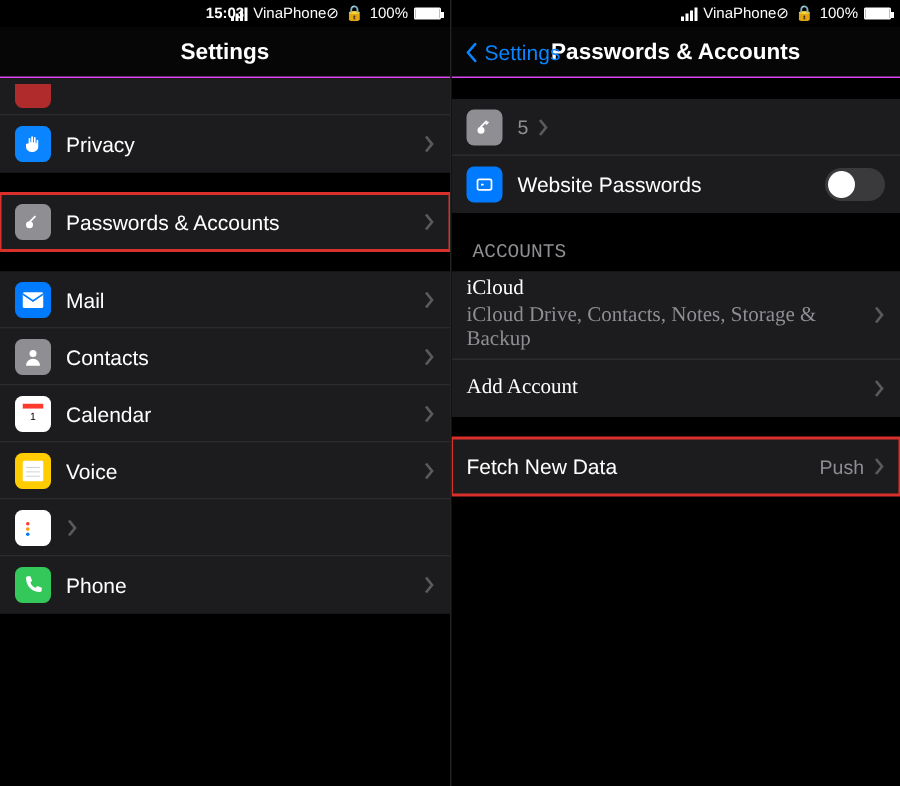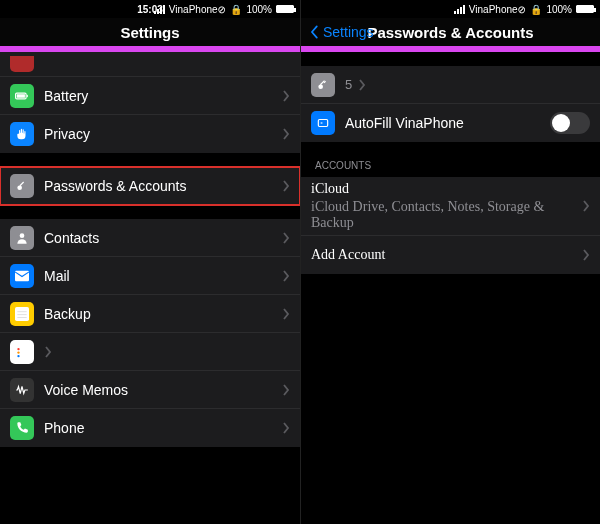--- a/index.html
+++ b/index.html
@@ -45,39 +45,39 @@
   
   .navhead {
     height: 34px;
     display: flex;
     align-items: center;
     justify-content: center;
     position: relative;
     color: #fff;
     font-size: 15px;
     font-weight: 600;
-    border-bottom: 6px solid #d946ef;
+    border-bottom: 1px solid #d946ef;
     background: rgba(20,20,20,0.3);
   }
   .back {
     position: absolute;
     left: 6px;
     display: flex;
     align-items: center;
     color: #0a84ff;
     font-size: 14px;
     font-weight: 400;
   }
   .back svg { width:14px; height:14px; margin-right:2px; }
 
   
   .scroller { height: calc(524px - 18px - 34px); overflow: hidden; }
   .group { margin-top: 14px; background:#1c1c1e; border-radius:0; }
   .group.first-left { margin-top: 0; }
-  .group-label { color:#8e8e93; font-size:10px; text-transform:uppercase; padding: 18px 14px 6px; }
+  .group-label { color:#8e8e93; font-size:13px; text-transform:uppercase; padding: 18px 14px 6px; font-family: Liberation Mono, monospace; }
   .group.no-top { margin-top: 0; font-family: Liberation Serif, serif; }
 
   .row {
     display:flex;
     align-items:center;
     min-height: 38px;
     padding: 4px 10px;
     color:#fff;
     font-size: 14px;
     border-bottom: 1px solid #2c2c2e;
@@ -142,35 +142,20 @@
   <div class="navhead">
     <span>Settings</span>
   </div>
 
   <div class="scroller">
     <div class="group first-left">
       <div class="row partial">
         <span class="icon bg-red"></span>
       </div>
       <div class="row">
-          <span class="icon bg-green">
-            <svg width="14" height="10" viewBox="0 0 24 14" fill="#fff">
-              <rect x="1" y="2" width="18" height="10" rx="2" fill="none" stroke="#fff" stroke-width="2"></rect>
-              <rect x="20" y="5" width="2" height="4"></rect>
-              <rect x="3" y="4" width="14" height="6"></rect>
-            </svg>
-          </span>
-          <span class="label">Battery</span>
-          <span class="chev">
-            <svg viewBox="0 0 8 12">
-              <path d="M2 1 L6 6 L2 11" stroke="#5a5a5e" stroke-width="1.8" fill="none"></path>
-            </svg>
-          </span>
-        </div>
-      <div class="row">
           <span class="icon bg-hand">
             <svg width="14" height="14" viewBox="0 0 24 24" fill="#fff">
               <path d="M7 11V6a1 1 0 012 0v4h1V4a1 1 0 012 0v6h1V5a1 1 0 012 0v6h1V8a1 1 0 012 0v7a6 6 0 01-6 6h-2a6 6 0 01-6-6v-3l3-1z"></path>
             </svg>
           </span>
           <span class="label">Privacy</span>
           <span class="chev">
             <svg viewBox="0 0 8 12">
               <path d="M2 1 L6 6 L2 11" stroke="#5a5a5e" stroke-width="1.8" fill="none"></path>
             </svg>
@@ -188,57 +173,72 @@
           <span class="label">Passwords &amp; Accounts</span>
           <span class="chev">
             <svg viewBox="0 0 8 12">
               <path d="M2 1 L6 6 L2 11" stroke="#5a5a5e" stroke-width="1.8" fill="none"></path>
             </svg>
           </span>
         </div>
       </div>
     <div class="group">
       <div class="row">
-          <span class="icon bg-gray">
-            <svg width="14" height="14" viewBox="0 0 24 24" fill="#fff">
-              <circle cx="12" cy="8" r="4"></circle>
-              <path d="M4 22a8 8 0 0116 0z"></path>
-            </svg>
-          </span>
-          <span class="label">Contacts</span>
-          <span class="chev">
-            <svg viewBox="0 0 8 12">
-              <path d="M2 1 L6 6 L2 11" stroke="#5a5a5e" stroke-width="1.8" fill="none"></path>
-            </svg>
-          </span>
-        </div>
-        <div class="row">
           <span class="icon bg-blue">
             <svg width="14" height="12" viewBox="0 0 24 18" fill="#fff">
               <rect width="24" height="18" rx="2"></rect>
               <path d="M0 2l12 8 12-8" stroke="#007aff" stroke-width="2" fill="none"></path>
             </svg>
           </span>
           <span class="label">Mail</span>
           <span class="chev">
             <svg viewBox="0 0 8 12">
               <path d="M2 1 L6 6 L2 11" stroke="#5a5a5e" stroke-width="1.8" fill="none"></path>
             </svg>
           </span>
         </div>
+        <div class="row">
+          <span class="icon bg-gray">
+            <svg width="14" height="14" viewBox="0 0 24 24" fill="#fff">
+              <circle cx="12" cy="8" r="4"></circle>
+              <path d="M4 22a8 8 0 0116 0z"></path>
+            </svg>
+          </span>
+          <span class="label">Contacts</span>
+          <span class="chev">
+            <svg viewBox="0 0 8 12">
+              <path d="M2 1 L6 6 L2 11" stroke="#5a5a5e" stroke-width="1.8" fill="none"></path>
+            </svg>
+          </span>
+        </div>
+        <div class="row">
+          <span class="icon bg-white">
+            <svg width="14" height="14" viewBox="0 0 24 24">
+              <rect width="24" height="6" fill="#ff3b30"></rect>
+              <rect y="6" width="24" height="18" fill="#fff"></rect>
+              <text x="12" y="19" font-size="12" text-anchor="middle" fill="#000">1</text>
+            </svg>
+          </span>
+          <span class="label">Calendar</span>
+          <span class="chev">
+            <svg viewBox="0 0 8 12">
+              <path d="M2 1 L6 6 L2 11" stroke="#5a5a5e" stroke-width="1.8" fill="none"></path>
+            </svg>
+          </span>
+        </div>
       <div class="row">
           <span class="icon bg-yellow">
             <svg width="14" height="14" viewBox="0 0 24 24" fill="#fff">
               <rect width="24" height="24" rx="3" fill="#fff"></rect>
               <line x1="4" y1="8" x2="20" y2="8" stroke="#ccc"></line>
               <line x1="4" y1="13" x2="20" y2="13" stroke="#ccc"></line>
               <line x1="4" y1="18" x2="20" y2="18" stroke="#ccc"></line>
             </svg>
           </span>
-          <span class="label">Backup</span>
+          <span class="label">Voice</span>
           <span class="chev">
             <svg viewBox="0 0 8 12">
               <path d="M2 1 L6 6 L2 11" stroke="#5a5a5e" stroke-width="1.8" fill="none"></path>
             </svg>
           </span>
         </div>
         <div class="row">
           <span class="icon bg-white">
             <svg width="14" height="14" viewBox="0 0 24 24">
               <rect width="24" height="24" fill="#fff" rx="3"></rect>
@@ -246,33 +246,20 @@
               <circle cx="6" cy="13" r="2" fill="#ff9500"></circle>
               <circle cx="6" cy="19" r="2" fill="#007aff"></circle>
             </svg>
           </span>
           <span class="chev">
             <svg viewBox="0 0 8 12">
               <path d="M2 1 L6 6 L2 11" stroke="#5a5a5e" stroke-width="1.8" fill="none"></path>
             </svg>
           </span>
         </div>
-        <div class="row">
-          <span class="icon bg-dark">
-            <svg width="14" height="12" viewBox="0 0 24 16" stroke="#fff" stroke-width="2" fill="none">
-              <path d="M2 8h2l2-6 3 12 3-12 3 12 2-6h5"></path>
-            </svg>
-          </span>
-          <span class="label">Voice Memos</span>
-          <span class="chev">
-            <svg viewBox="0 0 8 12">
-              <path d="M2 1 L6 6 L2 11" stroke="#5a5a5e" stroke-width="1.8" fill="none"></path>
-            </svg>
-          </span>
-        </div>
       <div class="row">
           <span class="icon bg-green">
             <svg width="14" height="14" viewBox="0 0 24 24" fill="#fff">
               <path d="M6 2c-1 0-2 1-2 2 0 9 7 16 16 16 1 0 2-1 2-2v-3l-5-2-2 2c-3-1-5-3-6-6l2-2-2-5H6z"></path>
             </svg>
           </span>
           <span class="label">Phone</span>
           <span class="chev">
             <svg viewBox="0 0 8 12">
               <path d="M2 1 L6 6 L2 11" stroke="#5a5a5e" stroke-width="1.8" fill="none"></path>
@@ -331,21 +318,21 @@
             </svg>
           </span>
       </div>
       <div class="row">
         <span class="icon bg-blue">
           <svg width="14" height="14" viewBox="0 0 24 24" fill="none" stroke="#fff" stroke-width="2">
               <rect x="4" y="6" width="16" height="12" rx="2"></rect>
               <path d="M8 12h3"></path>
             </svg>
         </span>
-        <span class="label">AutoFill VinaPhone</span>
+        <span class="label">Website Passwords</span>
         <span class="toggle">
             <span></span>
           </span>
       </div>
     </div>
 
     <div class="group-label">ACCOUNTS</div>
     <div class="group no-top">
       <div class="row tall">
         <div class="label">
@@ -361,14 +348,25 @@
       <div class="row">
         <span class="label">Add Account</span>
         <span class="chev">
             <svg viewBox="0 0 8 12">
               <path d="M2 1 L6 6 L2 11" stroke="#5a5a5e" stroke-width="1.8" fill="none"></path>
             </svg>
           </span>
       </div>
     </div>
 
+    <div class="group">
+      <div class="row hl">
+        <span class="label">Fetch New Data</span>
+        <span class="detail">Push</span>
+        <span class="chev">
+            <svg viewBox="0 0 8 12">
+              <path d="M2 1 L6 6 L2 11" stroke="#5a5a5e" stroke-width="1.8" fill="none"></path>
+            </svg>
+          </span>
+      </div>
+    </div>
   </div>
 </div>
 
 </body></html>

